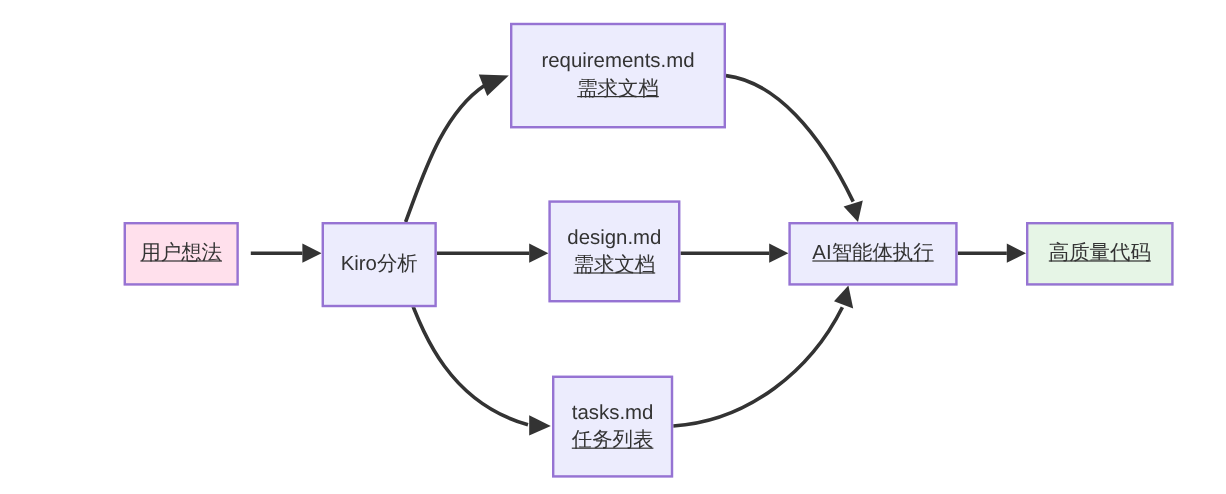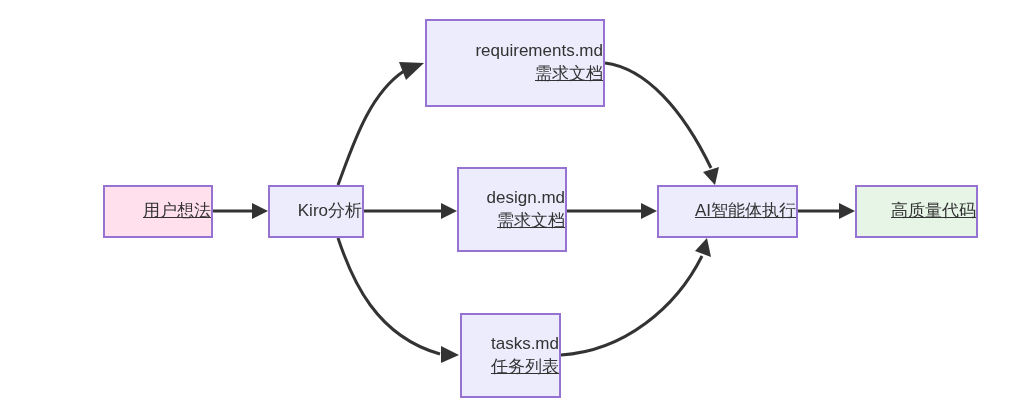--- a/index.html
+++ b/index.html
@@ -32,21 +32,21 @@
   }
   .edge-head {
     fill: #333333;
     stroke: none;
   }
   .node {
     position: absolute;
     box-sizing: border-box;
     display: flex;
     flex-direction: column;
-    align-items: flex-end;
+    align-items: center;
     justify-content: center;
     border: 2px solid #9673d3;
     background: #ececfd;
     color: #333333;
     text-align: center;
     line-height: 1.35;
   }
   .node-line {
     display: block;
     white-space: nowrap;
@@ -61,22 +61,22 @@
   .node.single .node-line {
     font-size: 17px;
   }
   .node.start {
     background: #ffe0ec;
   }
   .node.finish {
     background: #e6f5e6;
   }
   
-  #node-idea      { left: 103px; top: 185px; width: 110px; height: 53px; }
-  #node-kiro      { left: 268px; top: 185px; width: 96px;  height: 53px; }
+  #node-idea      { left: 103px; top: 185px; width: 96px; height: 53px; }
+  #node-kiro      { left: 268px; top: 185px; width: 96px;  height: 71px; }
   #node-req       { left: 425px; top: 19px;  width: 180px; height: 88px; }
   #node-design    { left: 457px; top: 167px; width: 110px; height: 85px; }
   #node-tasks     { left: 460px; top: 313px; width: 101px; height: 85px; }
   #node-agent     { left: 657px; top: 185px; width: 141px; height: 53px; }
   #node-code      { left: 855px; top: 185px; width: 123px; height: 53px; }
 </style>
 </head>
 <body>
 
 <div id="diagram-root">

